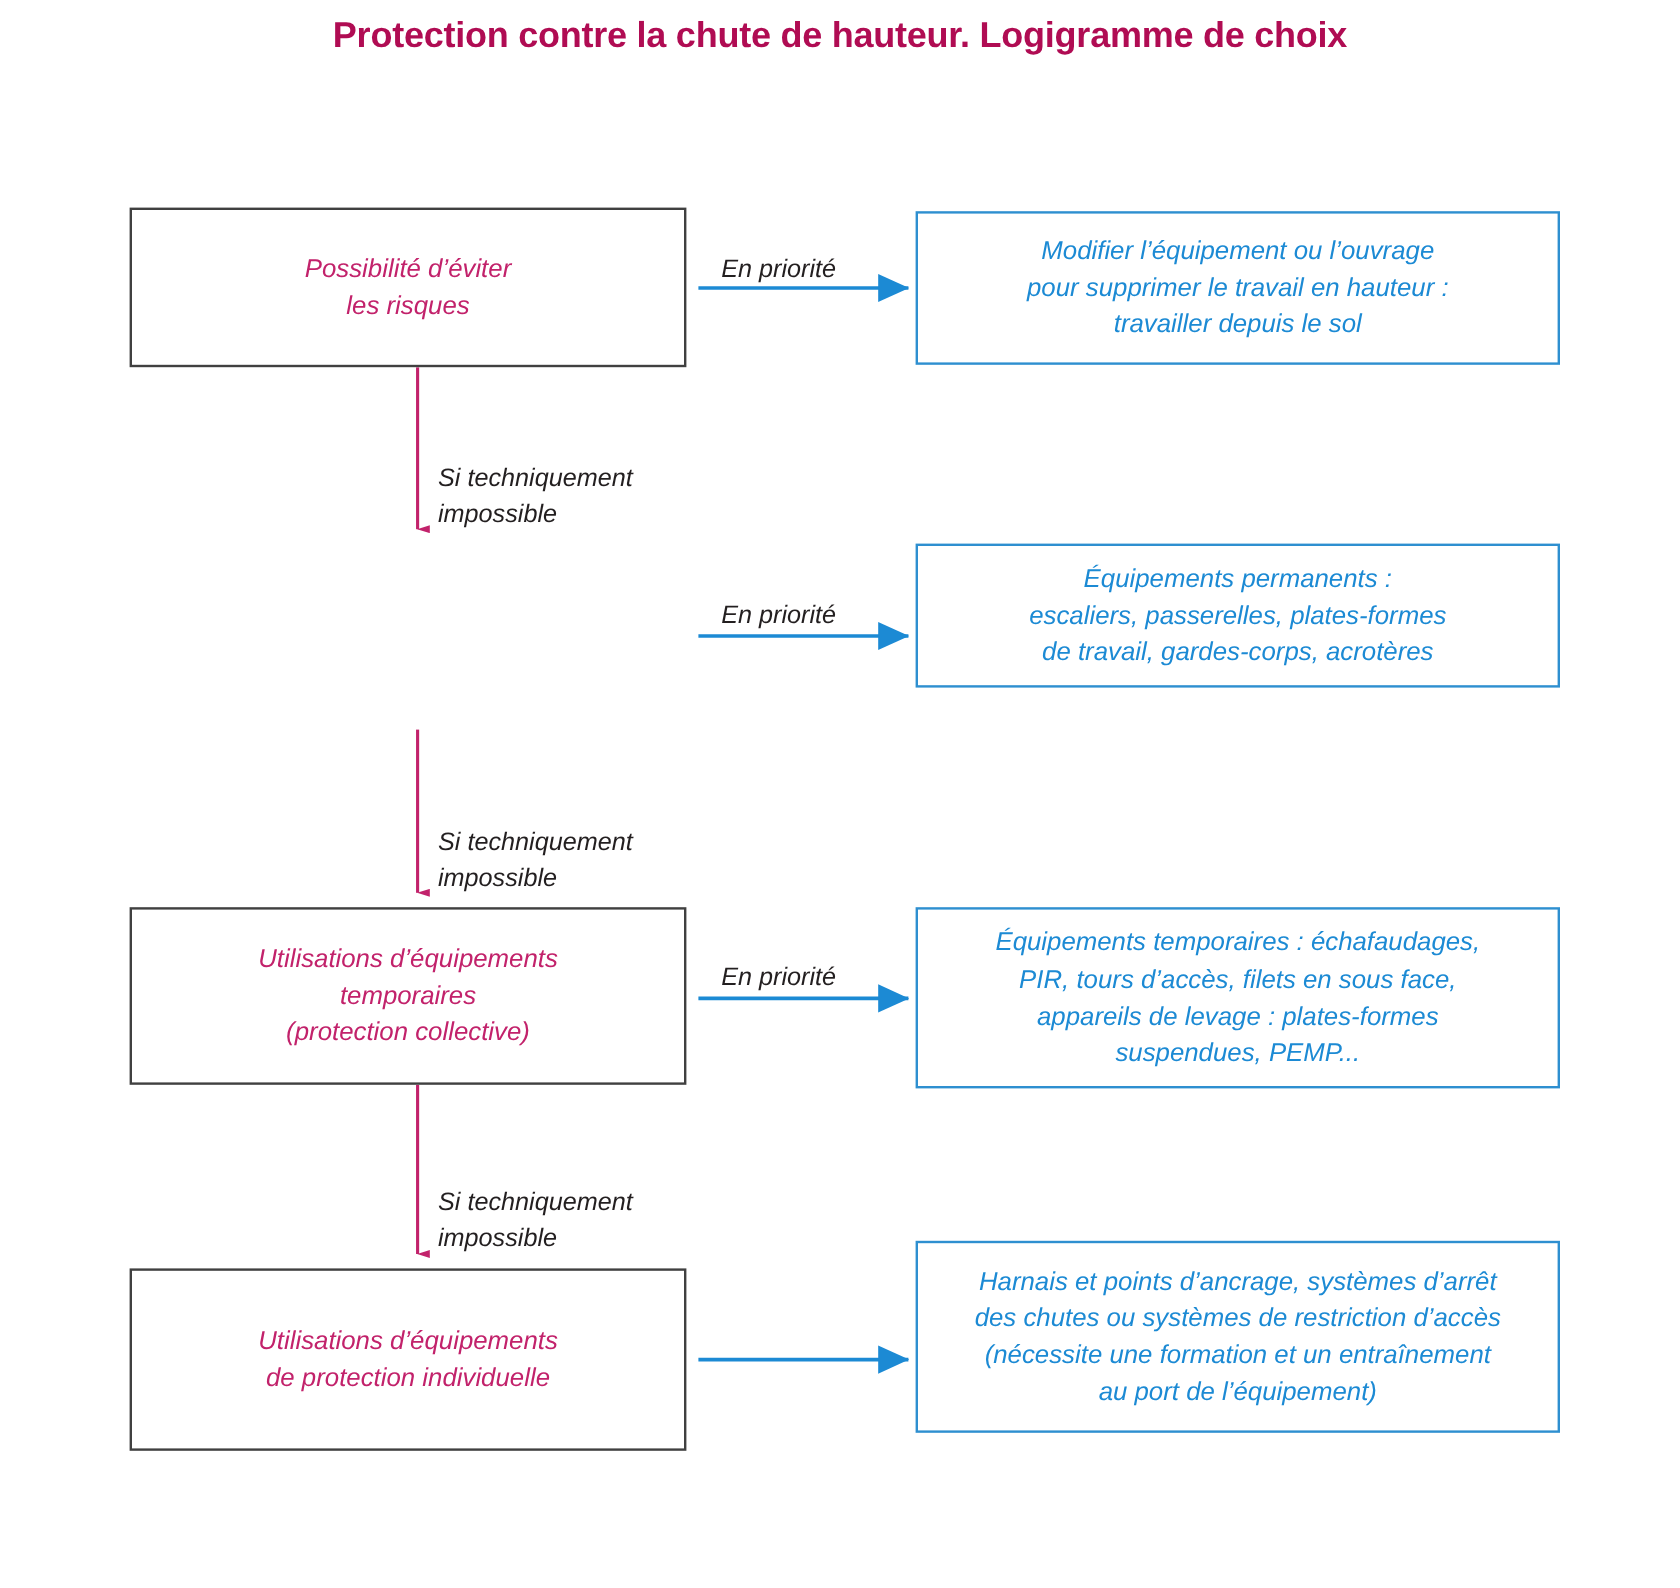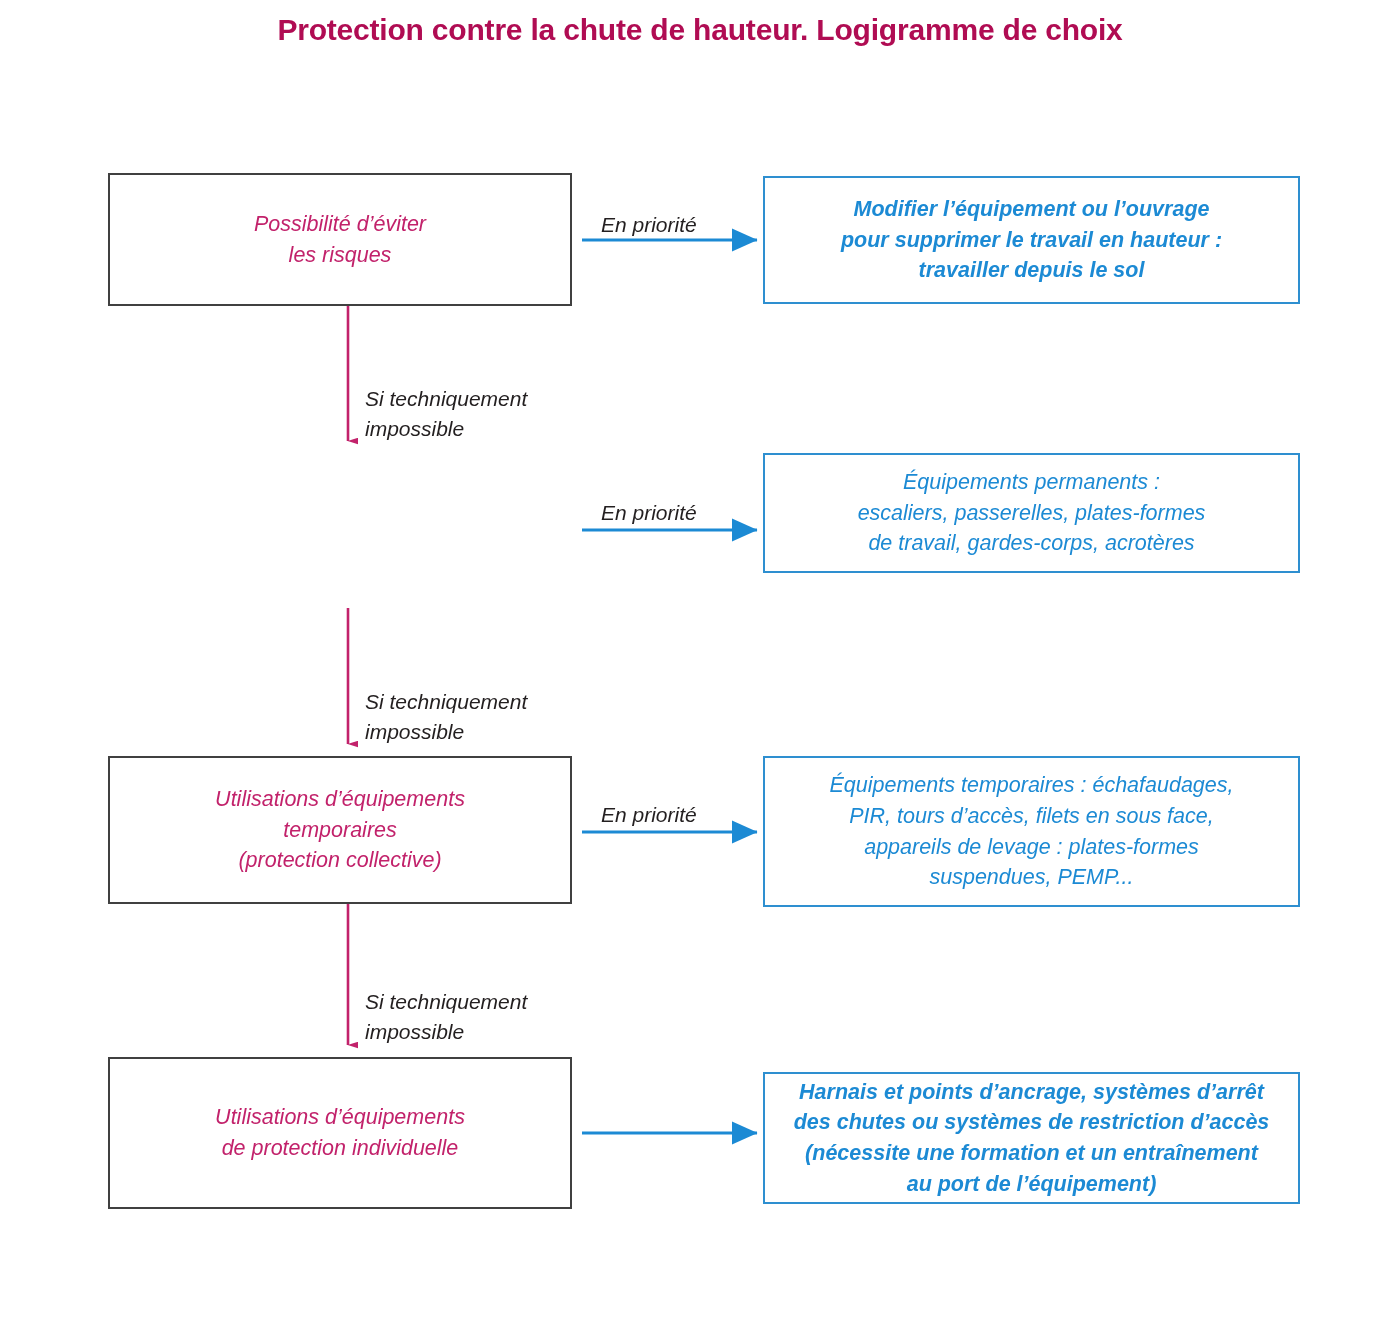--- a/index.html
+++ b/index.html
@@ -53,27 +53,27 @@
     width: 464px;
   }
   .box-right {
     border: 2px solid #2e8fd0;
     color: #1c8ad4;
     left: 763px;
     width: 537px;
   }
 
   .row1-left  { top: 173px; height: 133px; }
-  .row1-right { top: 176px; height: 128px; font-weight: bold; }
+  .row1-right { top: 176px; height: 128px; }
   .row2-left  { top: 453px; height: 155px; }
   .row2-right { top: 453px; height: 120px; }
   .row3-left  { top: 756px; height: 148px; }
   .row3-right { top: 756px; height: 151px; text-align: center; }
   .row4-left  { top: 1057px; height: 152px; }
-  .row4-right { top: 1072px; height: 132px; font-weight: bold; }
+  .row4-right { top: 1034px; height: 160px; }
 
   
   #connector-layer {
     position: absolute;
     left: 0;
     top: 0;
     width: 1400px;
     height: 1323px;
     pointer-events: none;
   }

